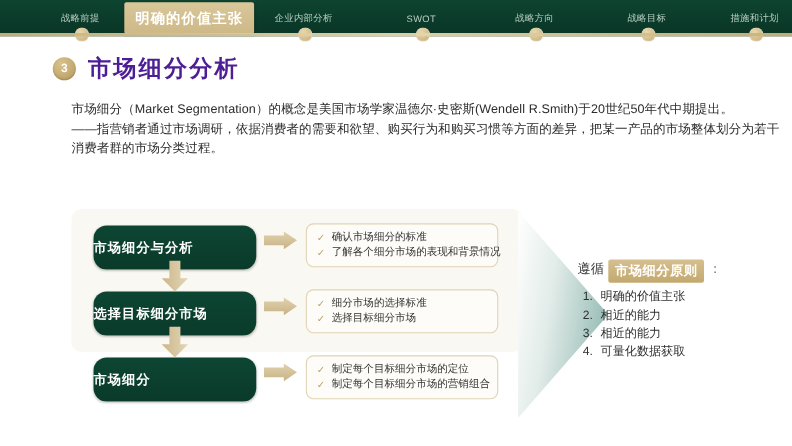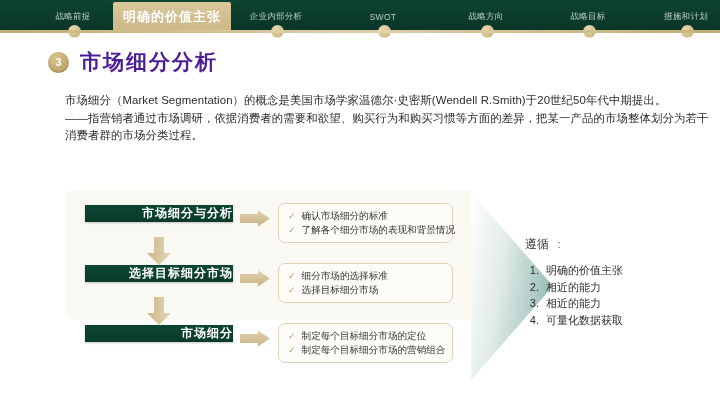--- a/index.html
+++ b/index.html
@@ -57,24 +57,24 @@
   }
   .para div{white-space:nowrap;}
 
   
   .panel{
     position:absolute;left:65px;top:190px;width:410px;height:130px;
     background:#faf8f2;border-radius:9px;
   }
   .flowcol{position:absolute;left:85px;top:205px;width:148px;}
   .gbox{
-    width:148px;height:17px;border-radius:0;
+    width:148px;height:40px;border-radius:12px;
     background:linear-gradient(180deg,#0d4533 0%,#0a3a2a 100%);
     color:#fff;font-size:12px;font-weight:bold;letter-spacing:1px;
-    display:flex;align-items:center;justify-content:flex-end;
+    display:flex;align-items:center;justify-content:flex-start;
     box-shadow:0 1px 2px rgba(0,0,0,.22);
   }
   .gbox.b1{position:absolute;top:0;}
   .gbox.b2{position:absolute;top:60px;}
   .gbox.b3{position:absolute;top:120px;}
 
   .darrow{position:absolute;left:60px;width:28px;height:30px;}
   .darrow.d1{top:31px;}
   .darrow.d2{top:91px;}
   .darrow svg{display:block;}
@@ -290,20 +290,21 @@
       </linearGradient>
         </defs>
       <path d="M4 0 L85 94 L4 188 L0 188 L72 94 L0 0 Z" fill="none"></path>
       <path d="M2 2 L84 94 L2 186 L10 186 L84 94 L10 2 Z" fill="none"></path>
       <path d="M3 0 L85 94 L3 188 L3 188 L3 0 Z" fill="url(#cg)"></path>
     </svg>
   </div>
 
   <div class="rp-head">
     <span>遵循</span>
+    <span class="rp-chip">市场细分原则</span>
     <span class="rp-colon">：</span>
   </div>
 
   <div class="rp-list">
     <div class="row">
       <span class="rp-num">1.</span>
       <span>明确的价值主张</span>
     </div>
     <div class="row">
       <span class="rp-num">2.</span>

